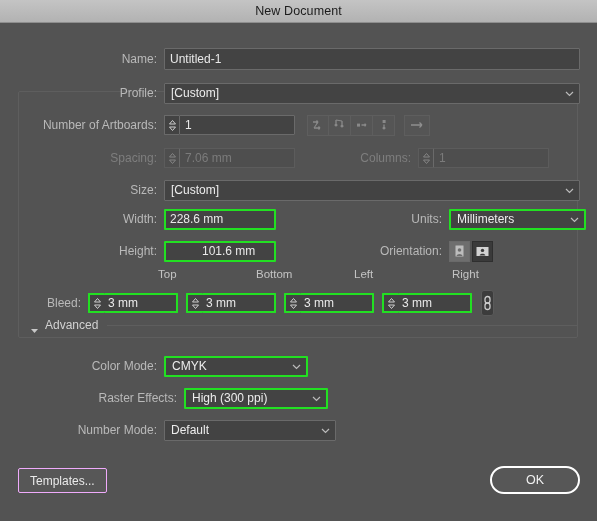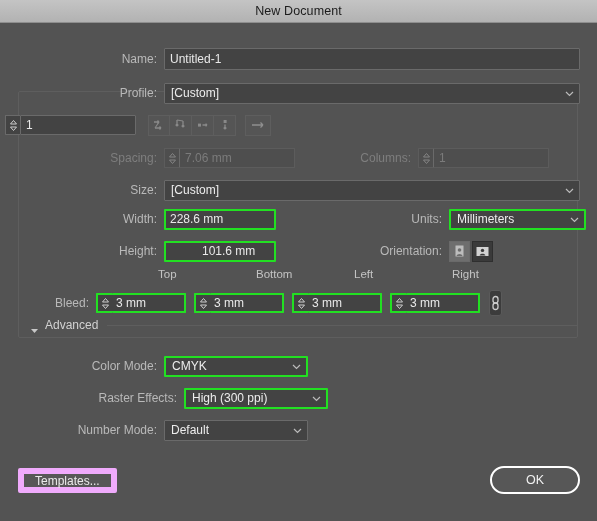--- a/index.html
+++ b/index.html
@@ -155,21 +155,21 @@
   .advanced-row {
     position: absolute; left: 30px; top: 318px;
     width: 548px; display: flex; align-items: center;
   }
   .tri { width: 9px; height: 9px; margin-right: 6px; }
   .advanced-label { color: #d2d2d2; font-size: 12px; white-space: nowrap; }
   .rule { flex: 1; height: 1px; background: #5e5e5e; margin-left: 9px; }
 
   
   .btn-rect {
-    border: 6px solid #f0abfc;
+    border: 1px solid #f0abfc;
     background: #575757;
     color: #eaeaea;
     font-size: 12px;
     height: 25px;
     padding: 0 11px;
     border-radius: 2px;
     display: inline-flex; align-items: center; justify-content: center;
     box-sizing: border-box;
   }
   .btn-pill {
@@ -208,20 +208,21 @@
       <span>[Custom]</span>
       <span class="chev">
         <svg width="9" height="9" viewBox="0 0 9 9">
             <path d="M1 3 L4.5 6.5 L8 3" fill="none" stroke="#d0d0d0" stroke-width="1.2"></path>
           </svg>
       </span>
     </div>
   </div>
 
   <div class="abs row" style="left:0; top:106px; width:597px;">
+    <div class="label" style="width:152px;">Number of Artboards:</div>
 
     <div class="spingroup">
       <div class="stepper">
         <svg width="9" height="13" viewBox="0 0 9 13">
           <path d="M4.5 1.5 L7.5 5 L1.5 5 Z" fill="none" stroke="#cfcfcf" stroke-width="1"></path>
           <path d="M4.5 11.5 L7.5 8 L1.5 8 Z" fill="none" stroke="#cfcfcf" stroke-width="1"></path>
         </svg>
       </div>
       <div class="field" style="width:116px;">
         <span>1</span>
@@ -346,21 +347,21 @@
   </div>
 
   <div class="abs" style="left:0; top:268px; width:597px; height:16px; display:flex; ">
     <div style="width:158px;"></div>
     <div class="bleedhdr" style="width:98px;">Top</div>
     <div class="bleedhdr" style="width:98px;">Bottom</div>
     <div class="bleedhdr" style="width:98px;">Left</div>
     <div class="bleedhdr" style="width:98px;">Right</div>
   </div>
 
-  <div class="abs row" style="left:12px; top:284px; width:485px;">
+  <div class="abs row" style="left:4px; top:284px; width:485px;">
     <div class="label" style="width:152px;">Bleed:</div>
 
     <div class="spingroup" style="margin-right:8px;">
       <div class="stepper green">
         <svg width="9" height="13" viewBox="0 0 9 13">
           <path d="M4.5 1.5 L7.5 5 L1.5 5 Z" fill="none" stroke="#cfcfcf" stroke-width="1"></path>
           <path d="M4.5 11.5 L7.5 8 L1.5 8 Z" fill="none" stroke="#cfcfcf" stroke-width="1"></path>
         </svg>
       </div>
       <div class="field green" style="width:74px; border-left:none;">
@@ -441,21 +442,21 @@
       <span class="chev">
         <svg width="9" height="9" viewBox="0 0 9 9">
             <path d="M1 3 L4.5 6.5 L8 3" fill="none" stroke="#d0d0d0" stroke-width="1.2"></path>
           </svg>
       </span>
     </div>
   </div>
 
   <div class="abs row" style="left:0; top:411px; width:597px;">
     <div class="label" style="width:152px;">Number Mode:</div>
-    <div class="select" style="width:144px;">
+    <div class="select" style="width:172px;">
       <span>Default</span>
       <span class="chev">
         <svg width="9" height="9" viewBox="0 0 9 9">
             <path d="M1 3 L4.5 6.5 L8 3" fill="none" stroke="#d0d0d0" stroke-width="1.2"></path>
           </svg>
       </span>
     </div>
   </div>
 
   <div class="abs" style="left:18px; top:468px;">

